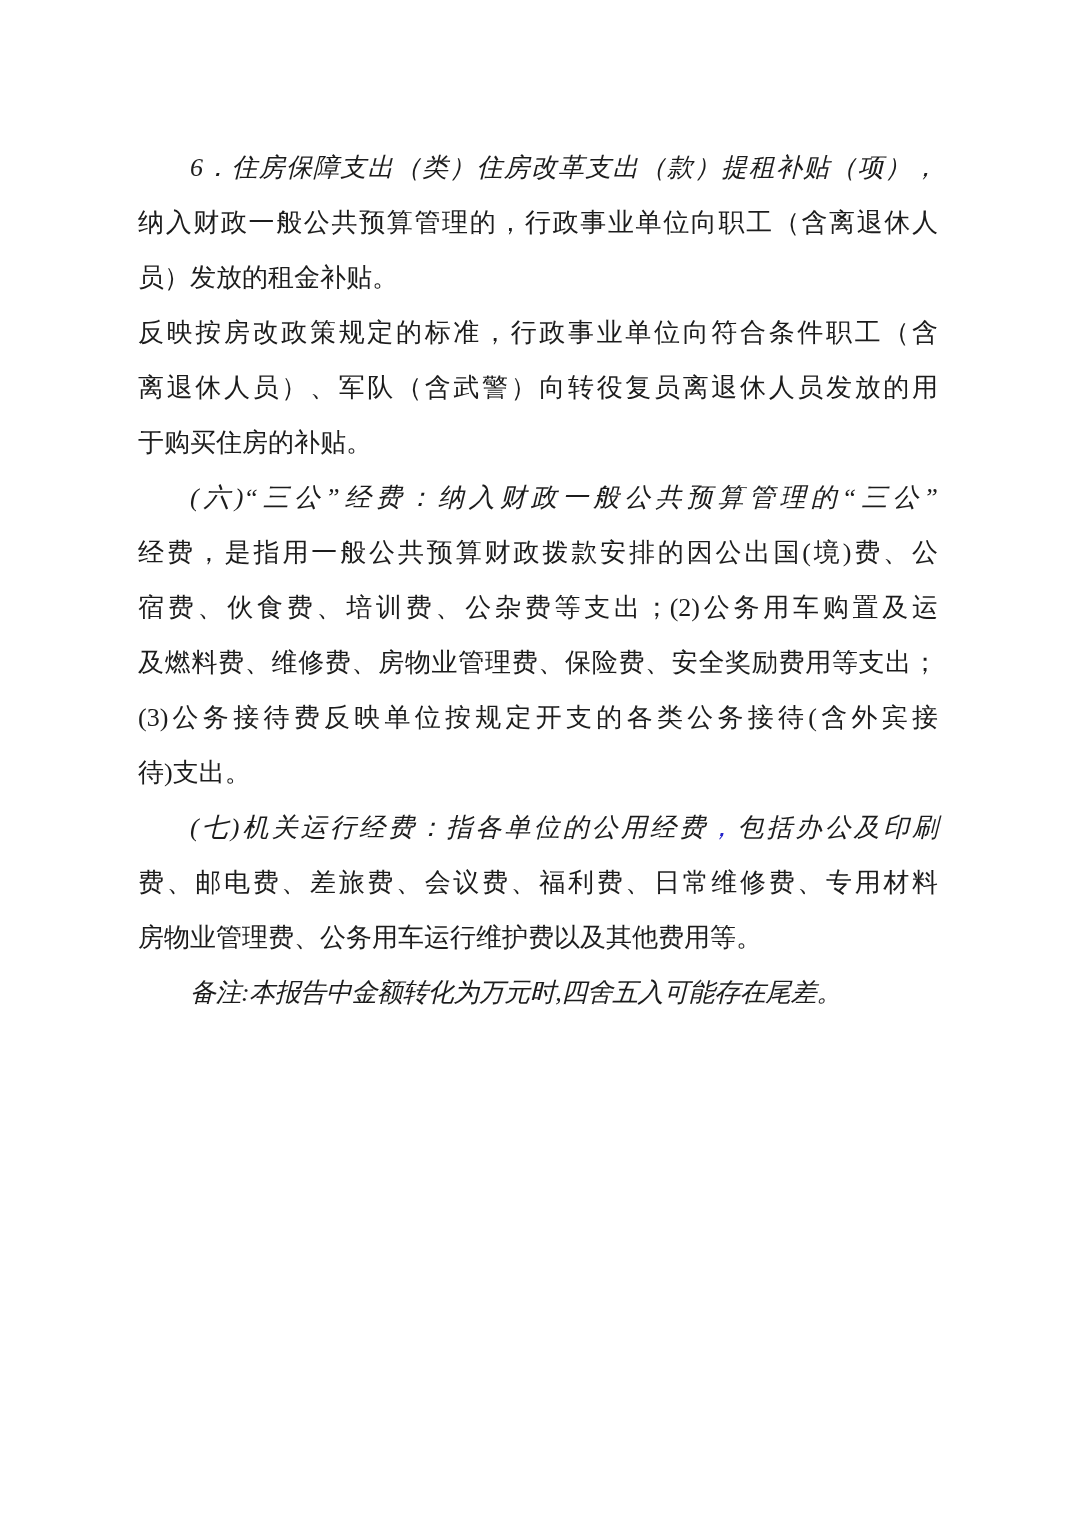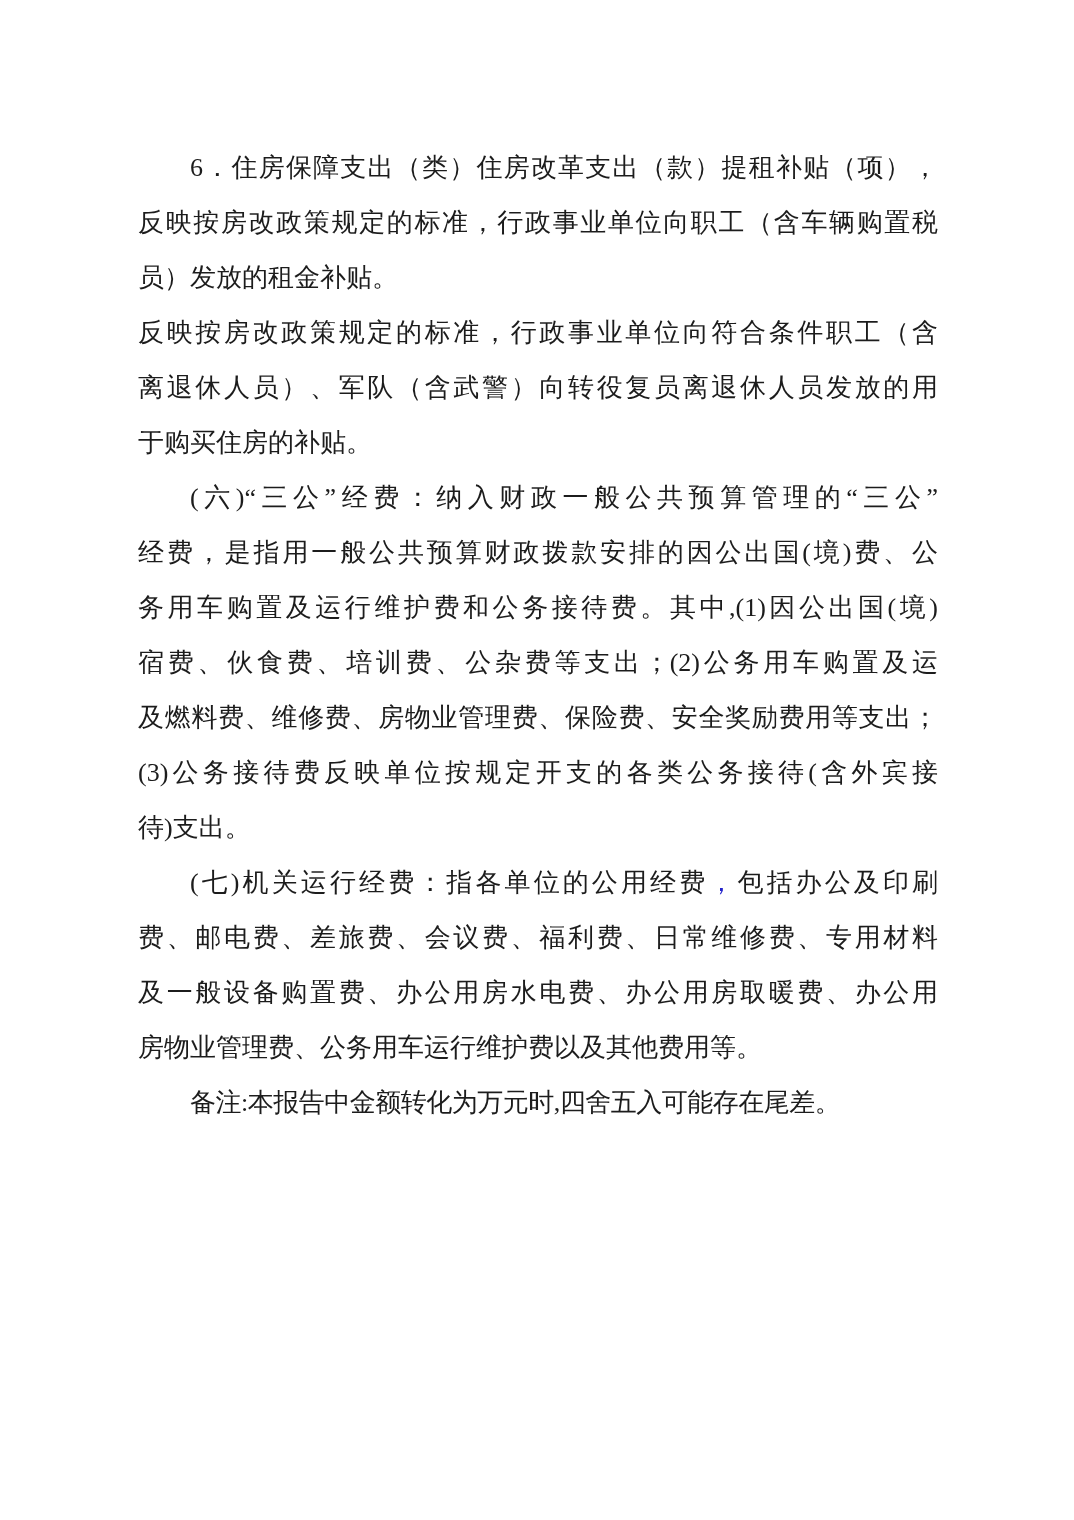--- a/index.html
+++ b/index.html
@@ -30,58 +30,56 @@
     color: #1c1c1c;
   }
   .para { margin: 0; padding: 0; }
   .line {
     height: 55px;
     line-height: 55px;
     text-align: justify;
     text-align-last: justify;
     overflow: visible;
   }
-  .first { text-indent: 52px; }
+  .first { text-indent: 52px; font-style: italic; }
   .end { text-align-last: left; }
   .snug { white-space: nowrap; letter-spacing: -0.5px; text-align-last: left; }
 </style>
 </head>
 <body>
 
 <div class="page">
   <div class="text-block">
 
     <div class="para">
       <div class="line first">6．住房保障支出（类）住房改革支出（款）提租补贴（项），</div>
-      <div class="line">反映按房改政策规定的标准，行政事业单位向职工（含车辆购置税</div>
+      <div class="line">纳入财政一般公共预算管理的，行政事业单位向职工（含离退休人</div>
       <div class="line end">员）发放的租金补贴。</div>
     </div>
 
     <div class="para">
       <div class="line">反映按房改政策规定的标准，行政事业单位向符合条件职工（含</div>
       <div class="line">离退休人员）、军队（含武警）向转役复员离退休人员发放的用</div>
       <div class="line end">于购买住房的补贴。</div>
     </div>
 
     <div class="para">
       <div class="line first">(六)“三公”经费：纳入财政一般公共预算管理的“三公”</div>
       <div class="line">经费，是指用一般公共预算财政拨款安排的因公出国(境)费、公</div>
-      <div class="line">务用车购置及运行维护费和公务接待费。其中,(1)因公出国(境)</div>
       <div class="line">宿费、伙食费、培训费、公杂费等支出；(2)公务用车购置及运</div>
       <div class="line">及燃料费、维修费、房物业管理费、保险费、安全奖励费用等支出；</div>
       <div class="line">(3)公务接待费反映单位按规定开支的各类公务接待(含外宾接</div>
       <div class="line end">待)支出。</div>
     </div>
 
     <div class="para">
       <div class="line first">
         <span>(七)机关运行经费：指各单位的公用经费</span><span style="color: rgb(35, 35, 203);">，</span><span>包括办公及印刷</span>
       </div>
       <div class="line">费、邮电费、差旅费、会议费、福利费、日常维修费、专用材料</div>
-      <div class="line">及一般设备购置费、办公用房水电费、办公用房取暖费、办公用</div>
       <div class="line end">房物业管理费、公务用车运行维护费以及其他费用等。</div>
     </div>
 
     <div class="para">
       <div class="line first end snug">备注:本报告中金额转化为万元时,四舍五入可能存在尾差。</div>
     </div>
 
   </div>
 </div>
 

